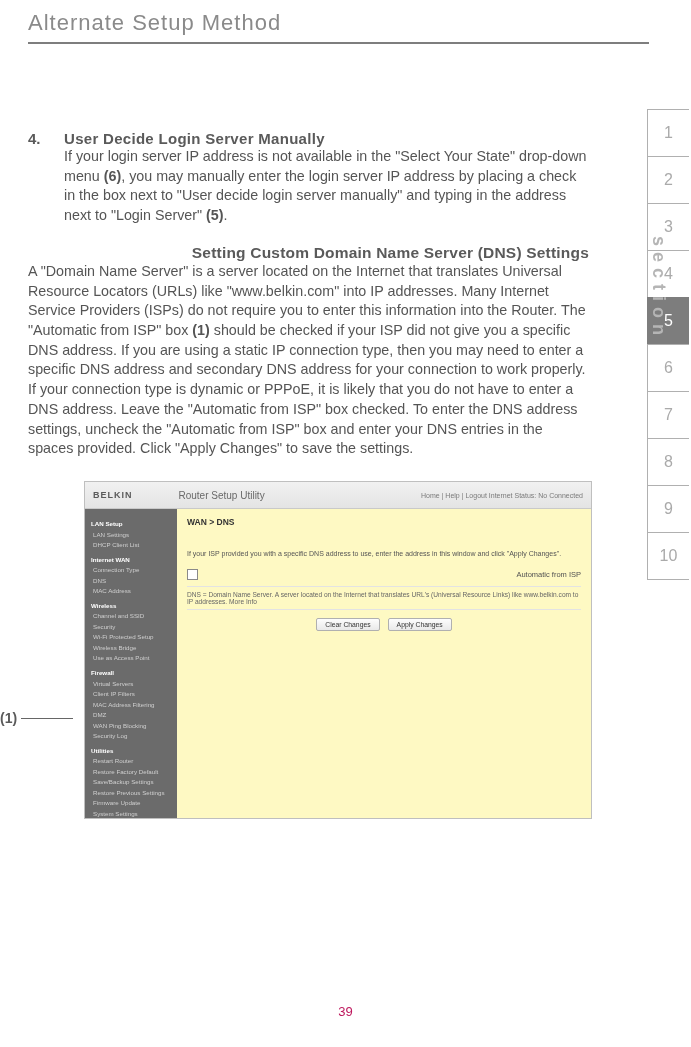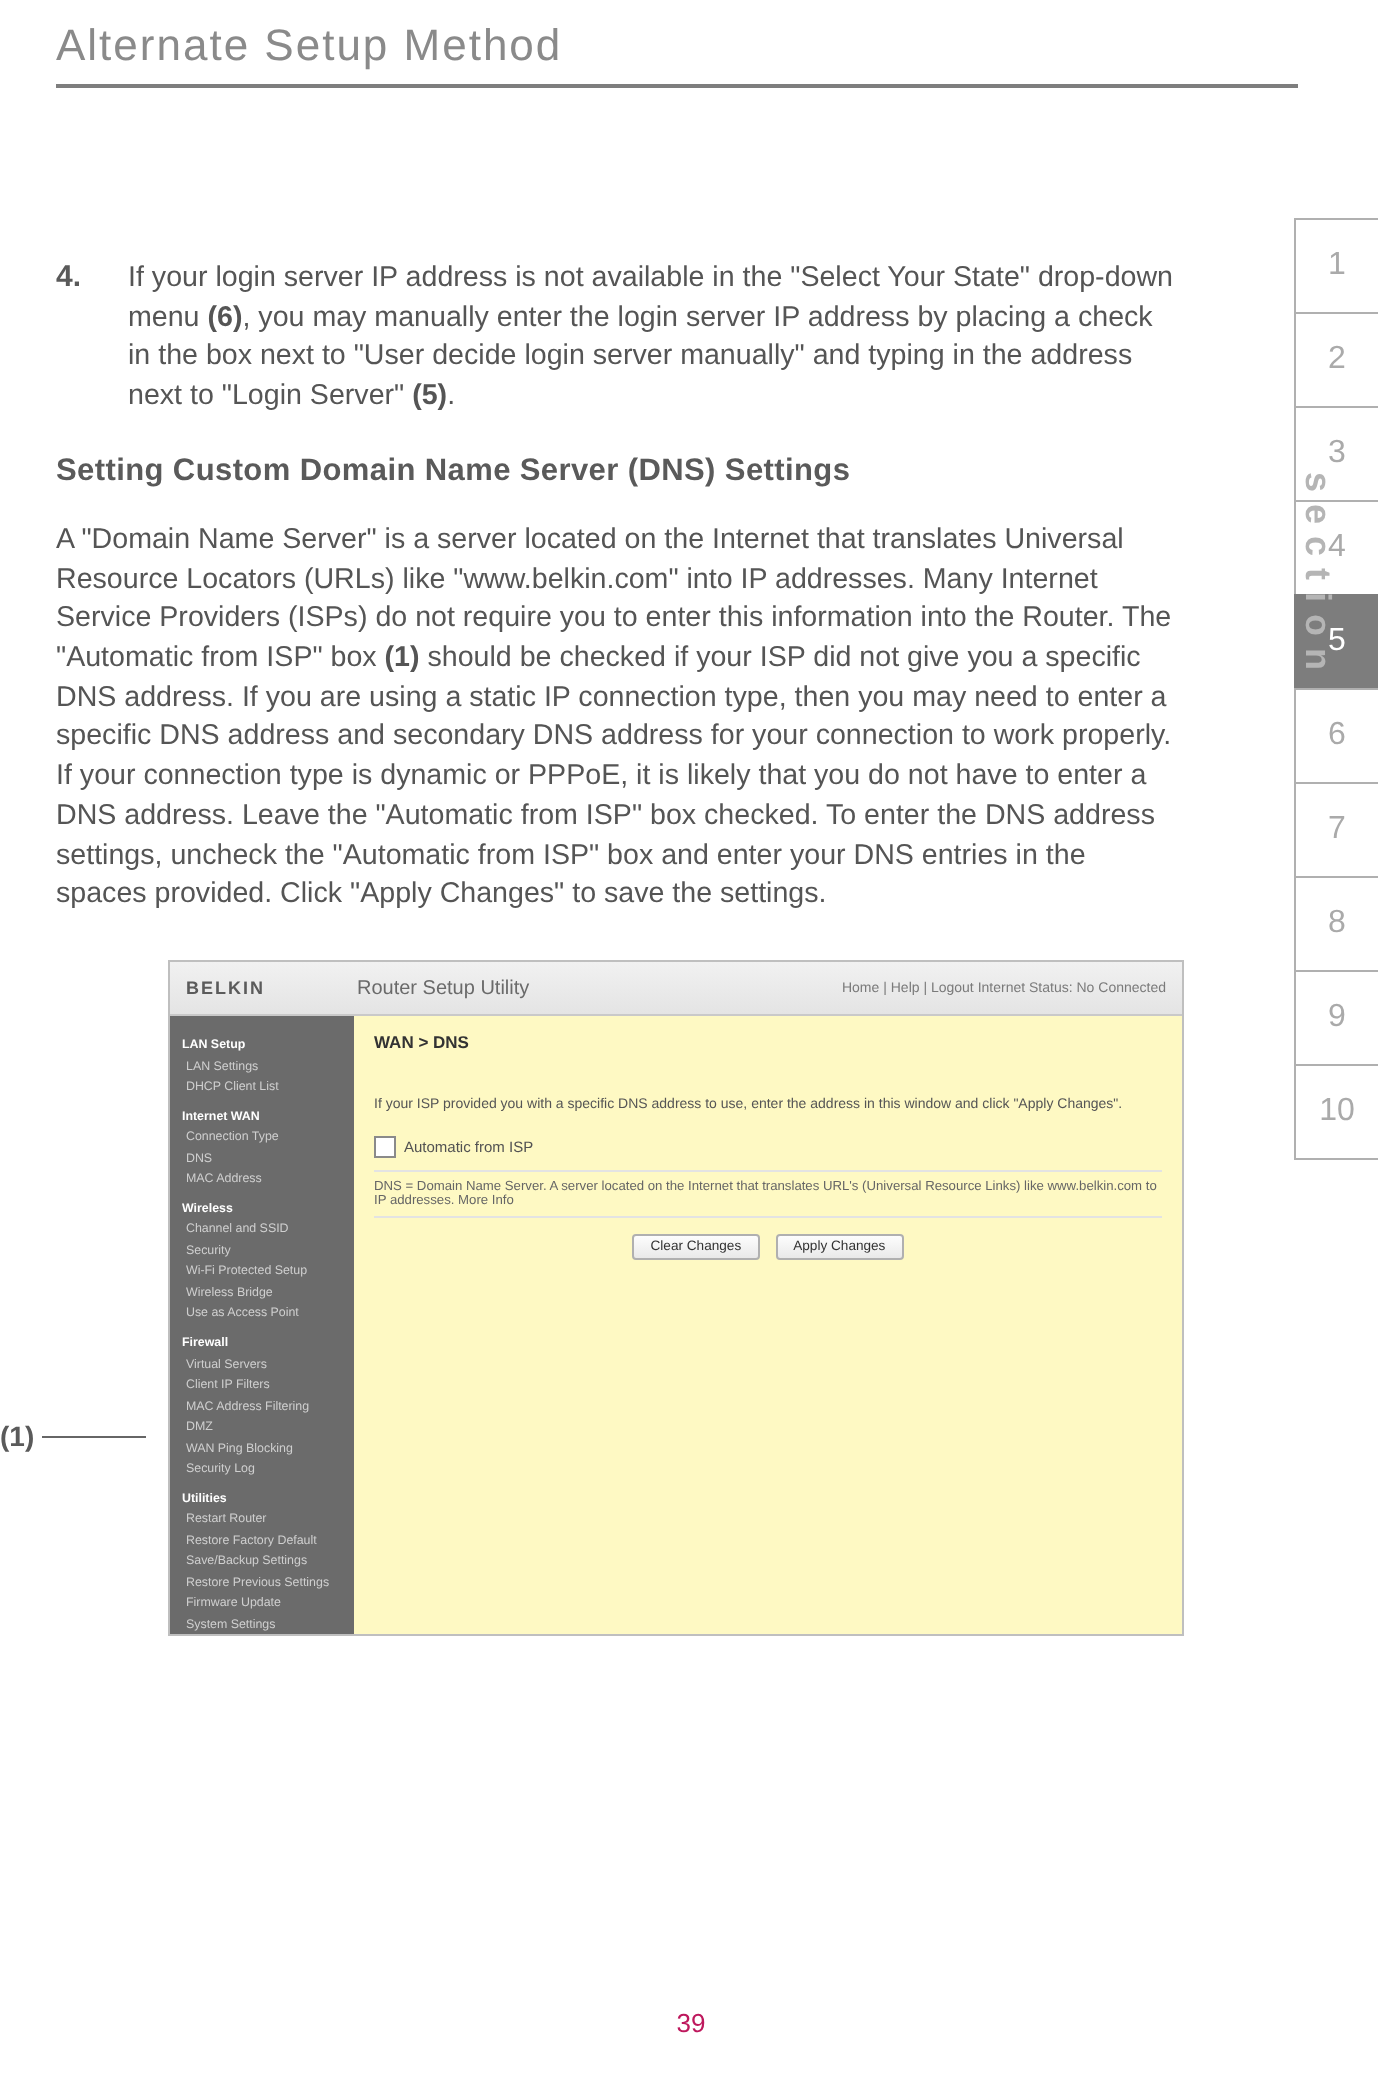--- a/index.html
+++ b/index.html
@@ -103,22 +103,23 @@
     font-size: 14.3px;
     line-height: 1.38;
     color: #555;
   }
   .bold-inline { font-weight: 700; color: #555; }
 
   h2.subhead {
     font-size: 15.5px;
     font-weight: 700;
     color: #5a5a5a;
-    margin: 18px 0 16px 0;
+    margin: 18px 0 0 0;
     letter-spacing: .2px;
+    text-align: right;
   }
   p.body {
     font-size: 14.3px;
     line-height: 1.38;
     color: #555;
     margin: 0 0 10px 0;
   }
 
   
   .shot-wrap {
@@ -202,20 +203,21 @@
     color: #555;
     line-height: 1.3;
     margin-bottom: 8px;
   }
   .fieldrow {
     display: flex;
     align-items: center;
     font-size: 7.5px;
     padding: 3px 0;
     border-top: 1px solid #e3e3e3;
+    justify-content: space-between;
   }
   .fieldrow.nb { border-top: none; }
   .fieldrow .lbl { width: 110px; font-weight: 600; color: #333;}
   .ipgrp { display: flex; gap: 3px; }
   .ipbox {
     width: 22px; height: 10px; border: 1px solid #bdbdbd; background: #fff;
   }
   .chk {
     width: 9px; height: 9px; border: 1px solid #8a8a8a; background: #fff; margin-right: 4px;
     display: inline-block;
@@ -273,20 +275,21 @@
         <div class="tab">8</div>
         <div class="tab">9</div>
         <div class="tab">10</div>
       </div>
   </div>
 
   <div class="content">
     <div class="step-row">
       <div class="step-num">4.</div>
       <div>
+        <div class="step-title">User Decide Login Server Manually</div>
         <div class="step-body">
           <span>If your login server IP address is not available in the "Select Your State" drop-down menu </span><span class="bold-inline">(6)</span><span>, you may manually enter the login server IP address by placing a check in the box next to "User decide login server manually" and typing in the address next to "Login Server" </span><span class="bold-inline">(5)</span><span>.</span>
         </div>
       </div>
     </div>
 
     <h2 class="subhead">Setting Custom Domain Name Server (DNS) Settings</h2>
     <p class="body">
       <span>A "Domain Name Server" is a server located on the Internet that translates Universal Resource Locators (URLs) like "www.belkin.com" into IP addresses. Many Internet Service Providers (ISPs) do not require you to enter this information into the Router. The "Automatic from ISP" box </span><span class="bold-inline">(1)</span><span> should be checked if your ISP did not give you a specific DNS address. If you are using a static IP connection type, then you may need to enter a specific DNS address and secondary DNS address for your connection to work properly. If your connection type is dynamic or PPPoE, it is likely that you do not have to enter a DNS address. Leave the "Automatic from ISP" box checked. To enter the DNS address settings, uncheck the "Automatic from ISP" box and enter your DNS entries in the spaces provided. Click "Apply Changes" to save the settings.</span>
     </p>

